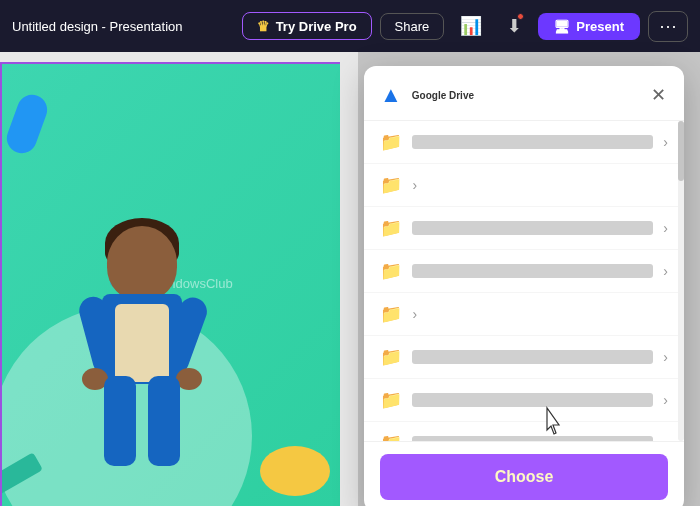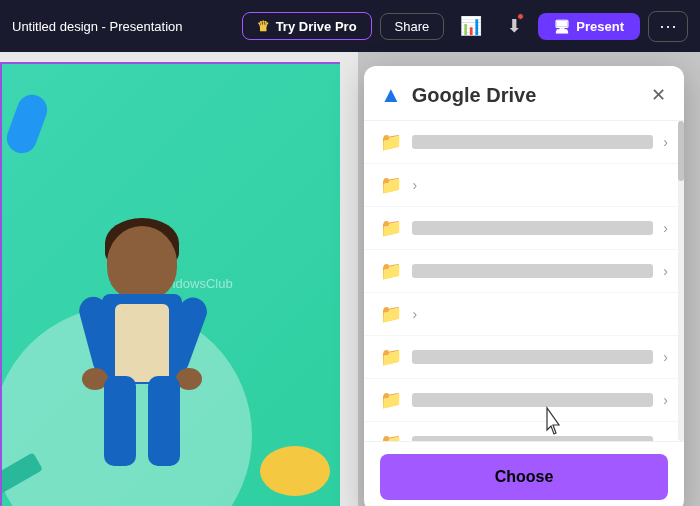--- a/index.html
+++ b/index.html
@@ -299,21 +299,21 @@
       display: flex;
       align-items: center;
       padding: 16px 16px 12px 16px;
       border-bottom: 1px solid #f0f0f0;
       gap: 10px;
     }
     .gdrive-icon {
       font-size: 20px;
     }
     .dialog-title {
-      font-size: 20px;
+      font-size: 10px;
       font-weight: 600;
       color: #333;
       flex: 1;
     }
     .dialog-close {
       background: none;
       border: none;
       font-size: 18px;
       color: #666;
       cursor: pointer;
@@ -366,21 +366,21 @@
     }
     .dialog-footer {
       padding: 12px 16px;
       border-top: 1px solid #f0f0f0;
     }
     .choose-btn {
       width: 100%;
       background: #a259ff;
       border: none;
       border-radius: 8px;
-      color: #000000;
+      color: #fef9c3;
       font-size: 16px;
       font-weight: 600;
       padding: 14px;
       cursor: pointer;
       transition: background 0.15s;
     }
     
     .dialog-list-wrapper {
       position: relative;
     }

